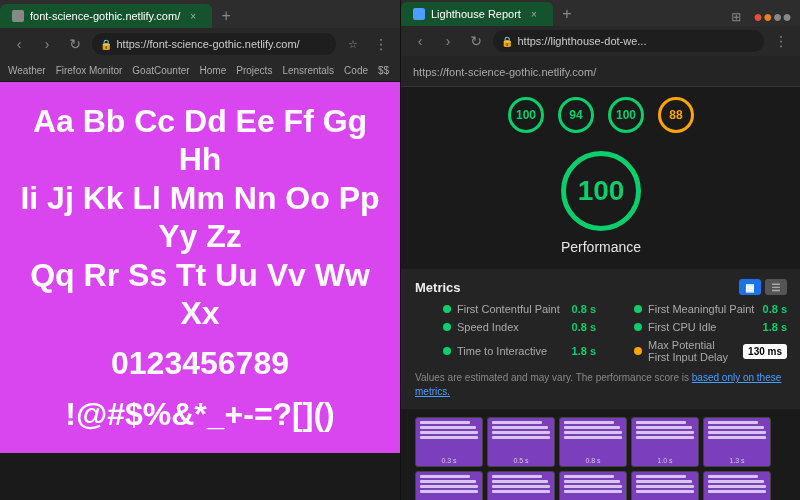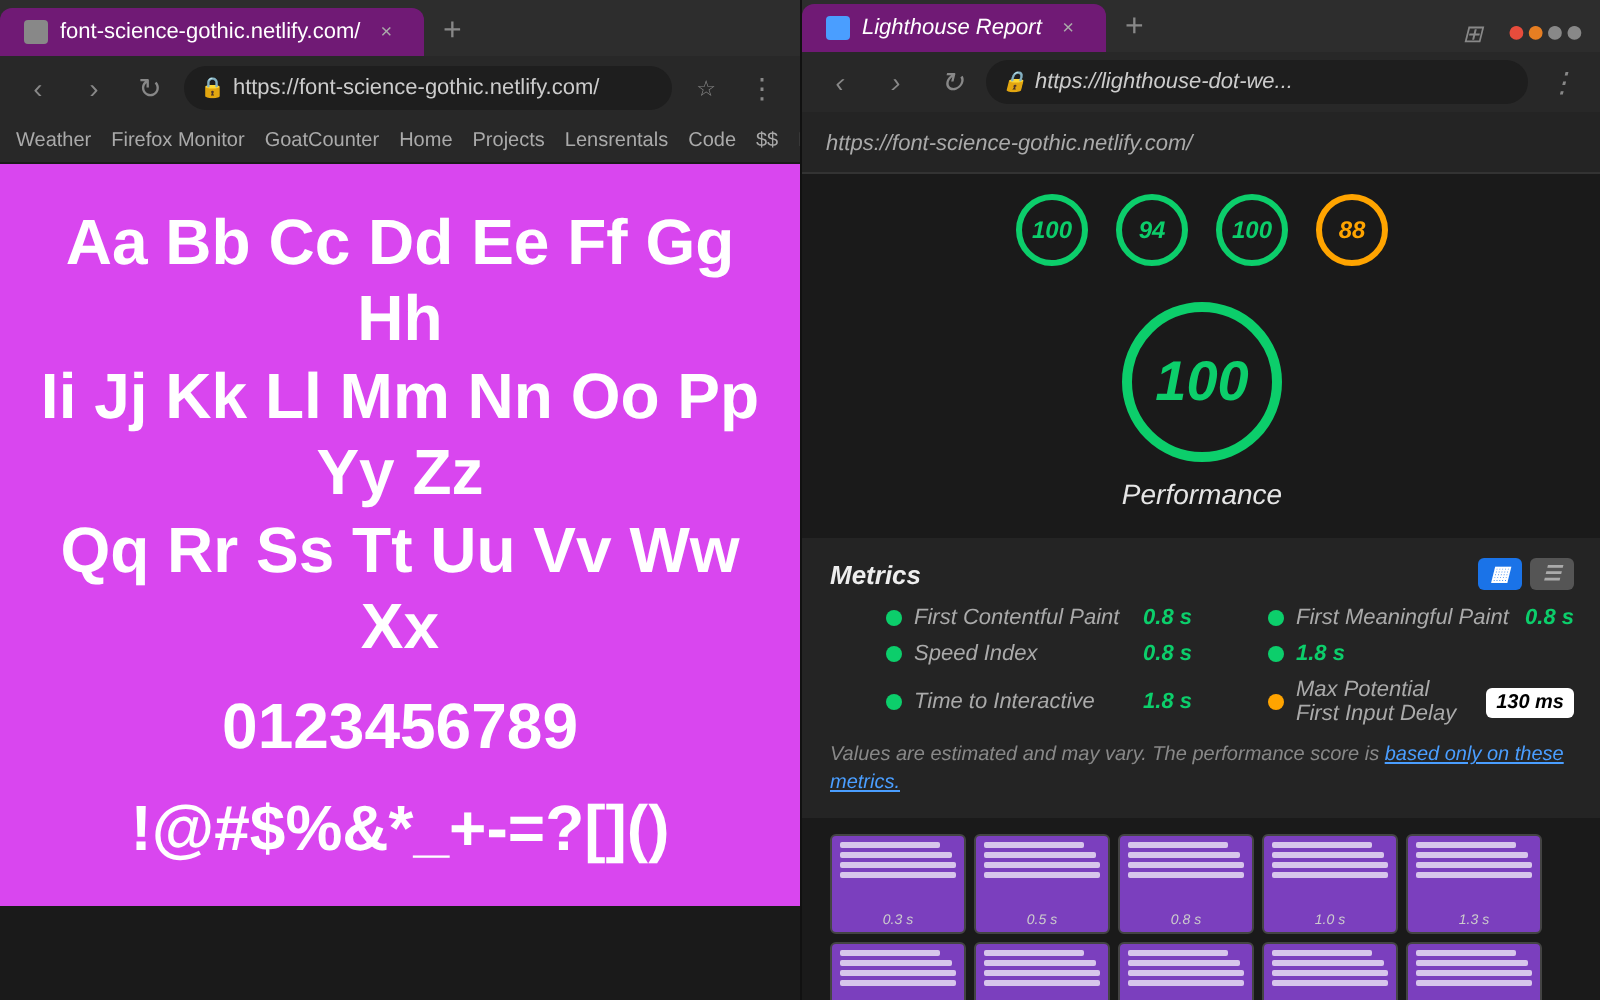--- a/index.html
+++ b/index.html
@@ -12,21 +12,21 @@
       height: 24px;
       font-size: 11px;
       color: #ccc;
       background: #3d3d3d;
       border-radius: 6px 6px 0 0;
       gap: 6px;
       white-space: nowrap;
     }
 
     .tab.active {
-      background: #701a75;
+      background: #14532d;
       color: #fff;
     }
 
     .tab-favicon {
       width: 12px;
       height: 12px;
       background: #888;
       border-radius: 2px;
     }
 
@@ -356,21 +356,20 @@
       width: 400px;
       display: flex;
       flex-direction: column;
     }
 
     .browser-right {
       width: 400px;
       display: flex;
       flex-direction: column;
       border-left: 1px solid #111;
-      font-style: italic;
     }
 
     .tab-bar-left, .tab-bar-right {
       display: flex;
       background: #2d2d2d;
       height: 28px;
       align-items: flex-end;
     }
 
     
@@ -501,20 +500,21 @@
             <span class="metric-value green">0.8 s</span>
           </div>
 
           <div class="metric-item">
             <div class="metric-dot green"></div>
             <span class="metric-name">Speed Index</span>
             <span class="metric-value green">0.8 s</span>
           </div>
           <div class="metric-item">
             <div class="metric-dot green"></div>
+            <span class="metric-name">First CPU Idle</span>
             <span class="metric-value green">1.8 s</span>
           </div>
 
           <div class="metric-item">
             <div class="metric-dot green"></div>
             <span class="metric-name">Time to Interactive</span>
             <span class="metric-value green">1.8 s</span>
           </div>
           <div class="metric-item">
             <div class="metric-dot orange"></div>

